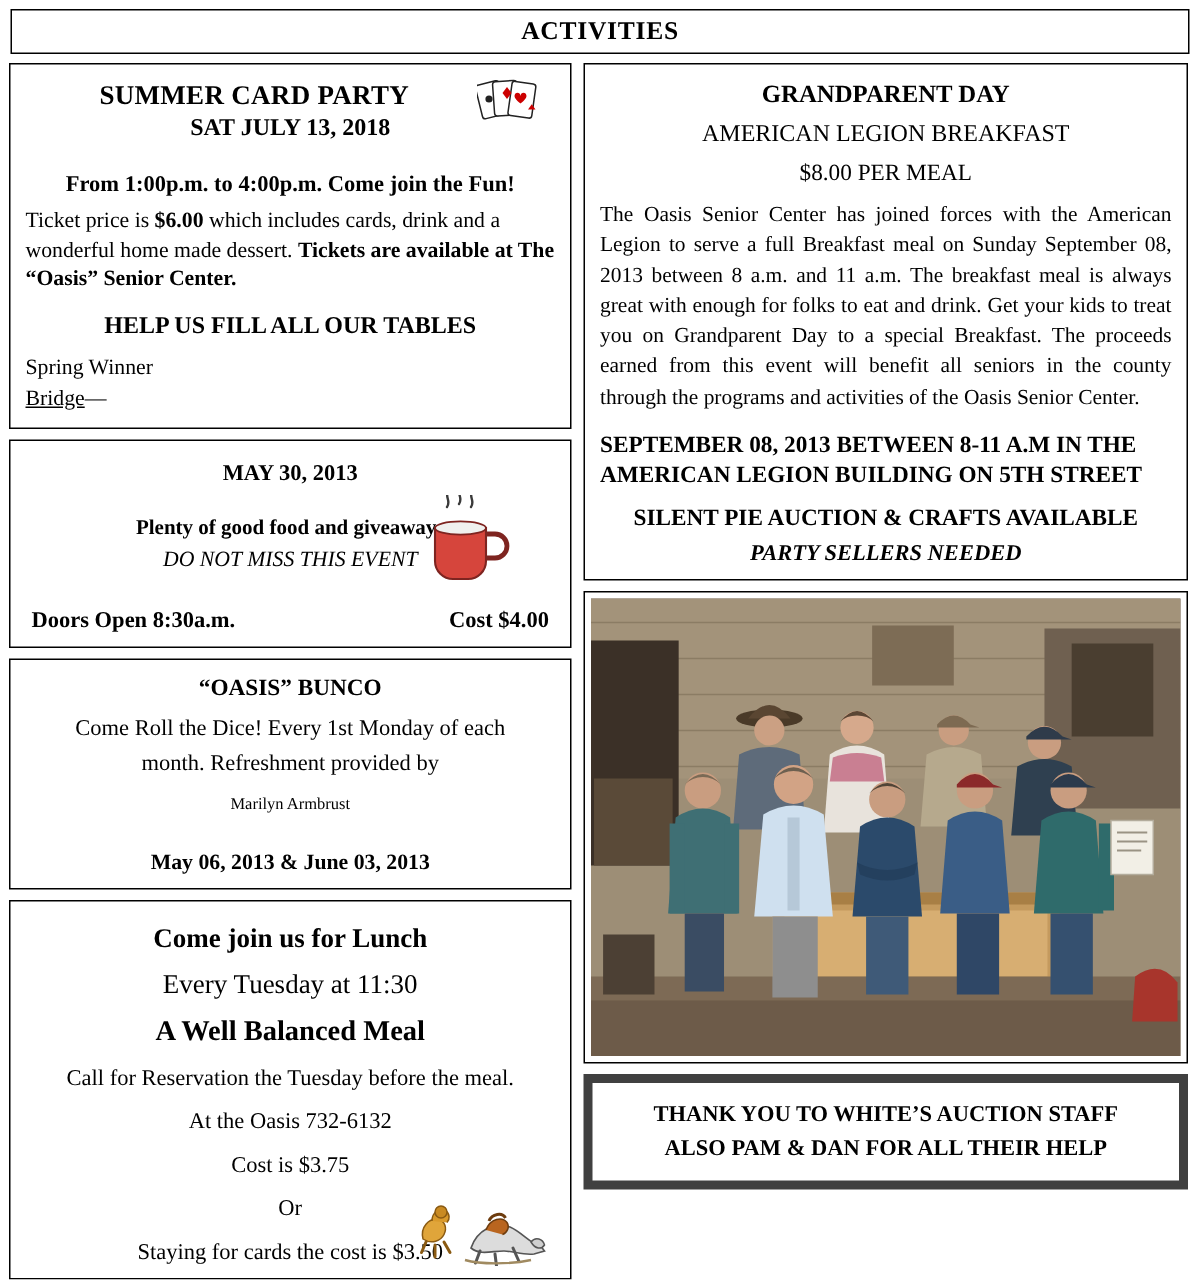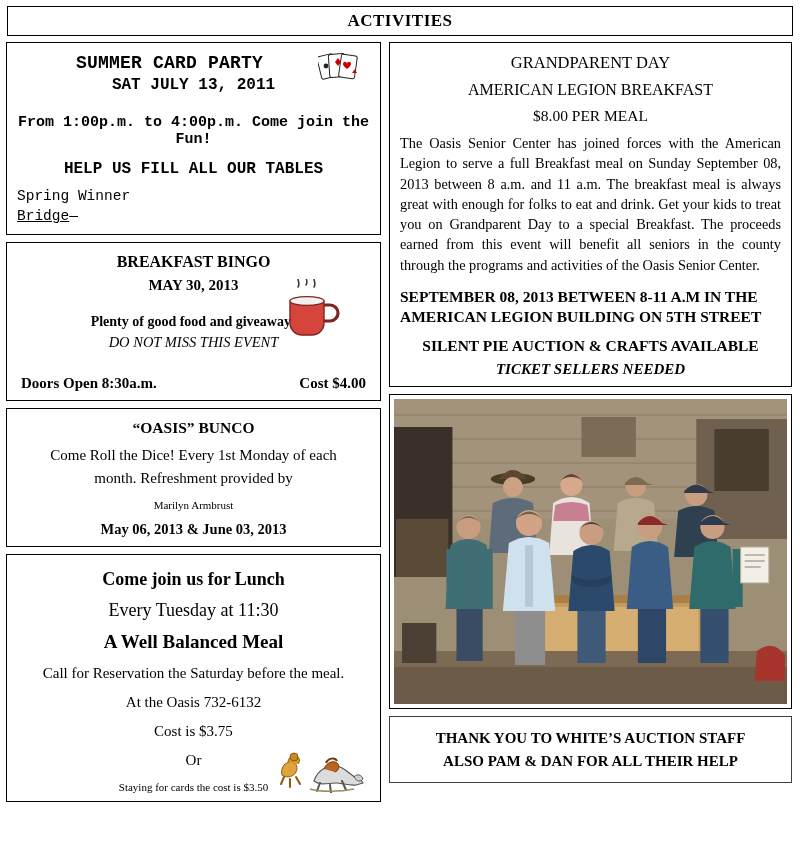--- a/index.html
+++ b/index.html
@@ -50,21 +50,21 @@
     border: 1px solid #000;
     box-sizing: border-box;
     margin-bottom: 7px;
     padding: 8px 10px 8px 10px;
     position: relative;
   }
   .b { font-weight: bold; }
   .u { text-decoration: underline; }
 
   
-  .card-party { padding-bottom: 10px; font-family: Liberation Mono, monospace; }
+  .card-party { padding-bottom: 10px; }
   .cp-title {
     font-weight: bold;
     font-size: 18px;
     text-align: center;
     letter-spacing: 0.2px;
     margin: 2px 0 0 0;
     padding-right: 48px;
   }
   .cp-date {
     font-weight: bold;
@@ -164,21 +164,21 @@
   }
   .bu-name {
     font-size: 11px;
     text-align: center;
     margin-top: 10px;
   }
   .bu-dates {
     font-weight: bold;
     font-size: 14.5px;
     text-align: center;
-    margin-top: 10px;
+    margin-top: 25px;
   }
 
   
   .lu-title {
     font-weight: bold;
     font-size: 18px;
     text-align: center;
     margin-top: 6px;
   }
   .lu-sub {
@@ -206,36 +206,36 @@
     font-size: 15px;
     text-align: center;
     margin-top: 12px;
   }
   .lu-or {
     font-size: 15px;
     text-align: center;
     margin-top: 12px;
   }
   .lu-stay {
-    font-size: 11px;
+    font-size: 15px;
     text-align: center;
     margin-top: 12px;
     margin-bottom: 0;
   }
   .horse-icon {
     position: absolute;
     right: 16px;
     bottom: 8px;
     width: 90px;
     height: 58px;
   }
 
   
   .gp-title {
-    font-weight: normal;
+    font-weight: bold;
     font-size: 16.5px;
     text-align: center;
     margin-top: 2px;
   }
   .gp-sub {
     font-size: 16px;
     text-align: center;
     margin-top: 8px;
   }
   .gp-price {
@@ -289,21 +289,21 @@
   .photo {
     position: relative;
     width: 100%;
     height: 305px;
     overflow: hidden;
     background: #6a5a48;
   }
 
   
   .thanks-box {
-    border: 1px solid #404040;
+    border: 6px solid #404040;
     padding: 10px 6px 10px 6px;
     box-sizing: border-box;
     text-align: center;
   }
   .thanks-line {
     font-weight: bold;
     font-size: 15px;
     line-height: 1.5;
   }
 </style>
@@ -327,40 +327,42 @@
             <rect x="11" y="3" width="16" height="23" rx="2" fill="#ffffff" stroke="#222" stroke-width="1" transform="rotate(-4 19 14)"></rect>
             <rect x="22" y="4" width="16" height="23" rx="2" fill="#ffffff" stroke="#222" stroke-width="1" transform="rotate(8 30 15)"></rect>
             <path d="M17 11 l3 -4 l3 4 l-3 4 z" fill="#cc0000"></path>
             <path d="M29 13 c0 -3 4 -3 4 0 c0 2 -4 5 -4 5 c0 0 -4 -3 -4 -5 c0 -3 4 -3 4 0z" fill="#cc0000"></path>
             <circle cx="8" cy="15" r="2.4" fill="#222"></circle>
             <path d="M34 22 l2.5 -3.5 l2.5 3.5 z" fill="#cc0000"></path>
           </g>
         </svg>
 
         <div class="cp-title">SUMMER CARD PARTY</div>
-        <div class="cp-date">SAT JULY 13, 2011</div>
+        <div class="cp-date">SAT JULY 13, 2018</div>
         <div class="cp-time">From 1:00p.m. to 4:00p.m.  Come join the Fun!</div>
+        <div class="cp-price">
+          <span>Ticket price is </span><span class="b">$6.00</span><span> which includes cards, drink and a wonderful home made dessert. </span><span class="b">Tickets are available at The “Oasis” Senior Center.</span>
+        </div>
         <div class="cp-help">HELP US FILL ALL OUR TABLES</div>
         <div class="cp-spring">Spring Winner</div>
         <div class="cp-bridge"><span class="u">Bridge</span><span>—</span></div>
       </div>
 
       <div class="box breakfast-bingo">
         <svg class="mug-icon" viewBox="0 0 56 62">
           <g fill="none" stroke="#3a3a3a" stroke-width="1.6" stroke-linecap="round">
             <path d="M14 8 c3 -4 -2 -7 1 -11"></path>
             <path d="M22 6 c3 -4 -2 -7 1 -11"></path>
             <path d="M30 8 c3 -4 -2 -7 1 -11"></path>
           </g>
           <path d="M6 22 h34 v22 a12 12 0 0 1 -12 12 h-10 a12 12 0 0 1 -12 -12 z" fill="#d6453c" stroke="#7e2420" stroke-width="1.4"></path>
           <path d="M40 26 h6 a8 8 0 0 1 0 16 h-6" fill="none" stroke="#7e2420" stroke-width="3.2"></path>
           <ellipse cx="23" cy="22" rx="17" ry="4.4" fill="#f0f0ee" stroke="#7e2420" stroke-width="1.2"></ellipse>
         </svg>
 
-        <div class="bb-title">BREAKFAST BINGO</div>
         <div class="bb-date">MAY 30, 2013</div>
         <div class="bb-food">Plenty of good food and giveaways</div>
         <div class="bb-miss">DO NOT MISS THIS EVENT</div>
         <div class="bb-footer">
           <span>Doors Open 8:30a.m.</span>
           <span>Cost  $4.00</span>
         </div>
       </div>
 
       <div class="box bunco">
@@ -383,39 +385,39 @@
             <path d="M46 48 l-3 8 M56 50 l1 8 M68 46 l4 9" stroke="#555" stroke-width="2" fill="none" stroke-linecap="round"></path>
             <path d="M50 34 c3 -8 11 -9 14 -5 c2 3 0 7 -3 8" fill="#b9651f" stroke="#6d3c0e" stroke-width="1"></path>
             <path d="M52 28 c2 -5 9 -6 11 -2" fill="none" stroke="#6d3c0e" stroke-width="2"></path>
             <path d="M36 54 c10 3 30 3 44 0" fill="none" stroke="#a08a60" stroke-width="1.6"></path>
           </g>
         </svg>
 
         <div class="lu-title">Come join us for Lunch</div>
         <div class="lu-sub">Every Tuesday at 11:30</div>
         <div class="lu-meal">A Well Balanced Meal</div>
-        <div class="lu-call">Call for Reservation the Saturday before the meal.</div>
+        <div class="lu-call">Call for Reservation the Tuesday before the meal.</div>
         <div class="lu-at">At the Oasis 732-6132</div>
         <div class="lu-cost">Cost is $3.75</div>
         <div class="lu-or">Or</div>
         <div class="lu-stay">Staying for cards the cost is $3.50</div>
       </div>
 
     </div>
 
     <div class="col-right">
 
       <div class="box grandparent">
         <div class="gp-title">GRANDPARENT DAY</div>
         <div class="gp-sub">AMERICAN LEGION BREAKFAST</div>
         <div class="gp-price">$8.00 PER MEAL</div>
         <div class="gp-body">The Oasis Senior Center has joined forces with the American Legion to serve a full Breakfast meal on Sunday September 08, 2013 between 8 a.m. and 11 a.m. The breakfast meal is always great with enough for folks to eat and drink.  Get your kids to treat you on Grandparent Day to a special Breakfast. The proceeds earned from this event will benefit all seniors in the county through the programs and activities of the Oasis Senior Center.</div>
         <div class="gp-when">SEPTEMBER 08, 2013 BETWEEN 8-11 A.M IN THE AMERICAN LEGION BUILDING ON 5TH STREET</div>
         <div class="gp-silent">SILENT PIE AUCTION &amp; CRAFTS AVAILABLE</div>
-        <div class="gp-sellers">TICKET SELLERS NEEDED</div>
+        <div class="gp-sellers">PARTY SELLERS NEEDED</div>
       </div>
 
       <div class="photo-box">
         <div class="photo">
           <svg width="100%" height="100%" viewBox="0 0 390 305" preserveAspectRatio="none">
 
             <rect x="0" y="0" width="390" height="305" fill="#9d8e76"></rect>
             <rect x="0" y="0" width="390" height="120" fill="#a3937a"></rect>
 
             <g stroke="#8b7c64" stroke-width="1">

